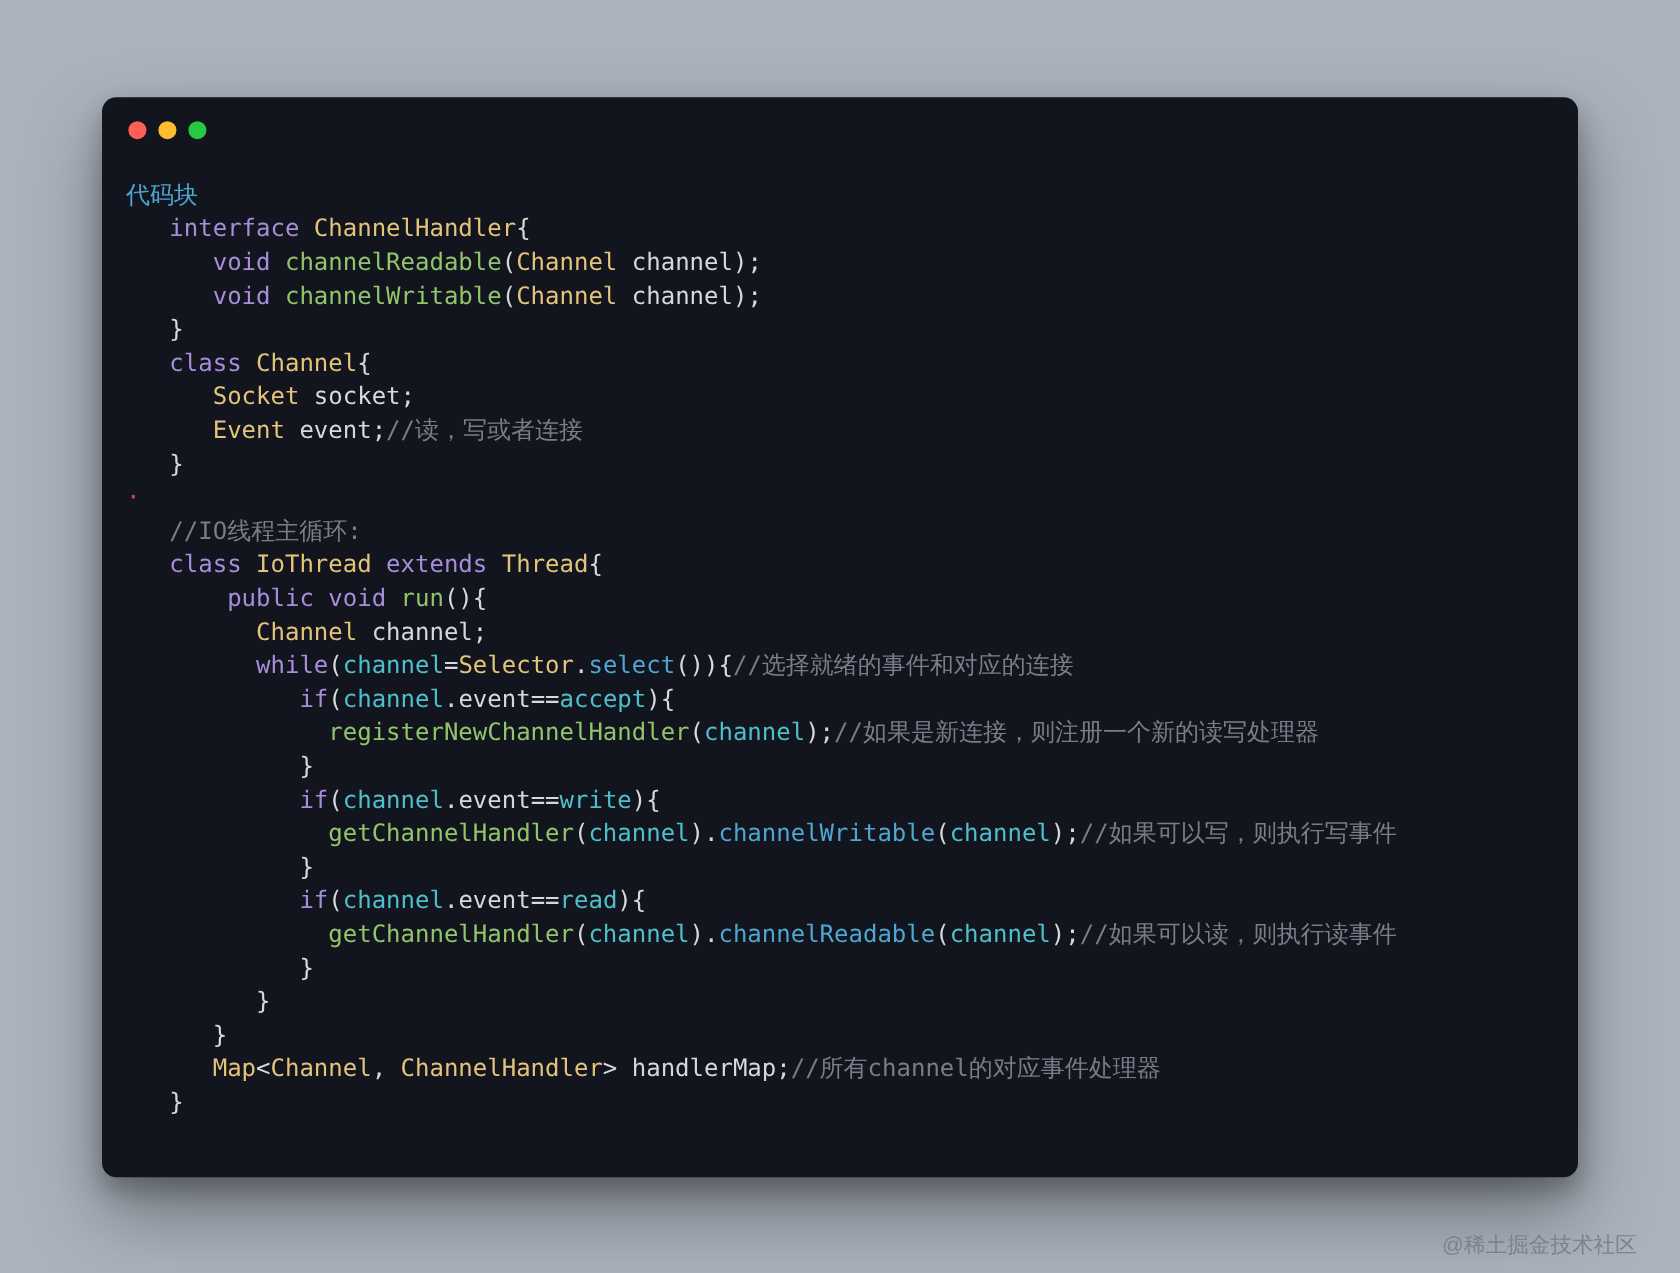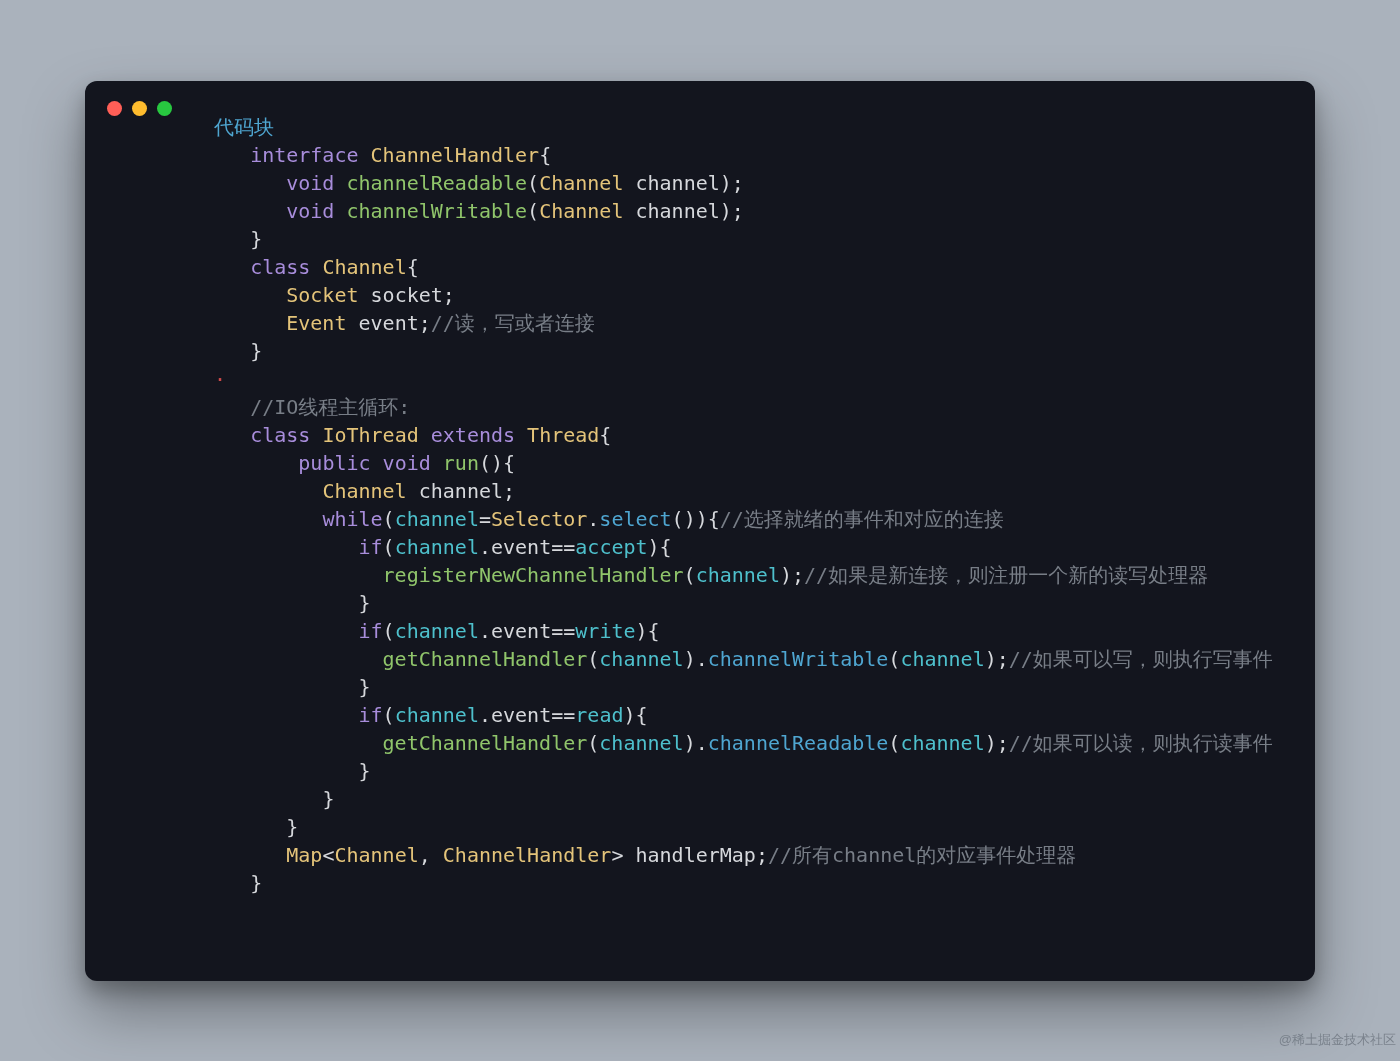--- a/index.html
+++ b/index.html
@@ -14,21 +14,21 @@
     position: relative;
   }
   .terminal-window {
     width: 1230px;
     height: 900px;
     background: #13151E;
     border-radius: 12px;
     box-shadow: 0 30px 60px rgba(0,0,0,0.35), 0 10px 20px rgba(0,0,0,0.25);
     overflow: hidden;
     display: flex;
-    flex-direction: row;
+    flex-direction: column;
   }
   .window-controls {
     display: flex;
     gap: 10px;
     padding: 20px 22px 0 22px;
   }
   .window-dot {
     width: 15px;
     height: 15px;
     border-radius: 50%;
@@ -50,23 +50,23 @@
   .tok-class { color: #E4C47A; }
   .tok-type { color: #E4C47A; }
   .tok-ident { color: #D6D8DC; }
   .tok-func { color: #90C56B; }
   .tok-method { color: #4FA6D1; }
   .tok-punct { color: #D6D8DC; }
   .tok-comment { color: #787E87; }
   .tok-var { color: #4EC0CC; }
   .watermark {
     position: absolute;
-    right: 4px;
+    right: 36px;
     bottom: 12px;
-    font-size: 13px;
+    font-size: 18px;
     color: #7A828C;
     font-family: -apple-system, sans-serif;
   }
   .red-dot {
     color: #D04A4A;
   }
 </style>
 </head>
 <body>
 

